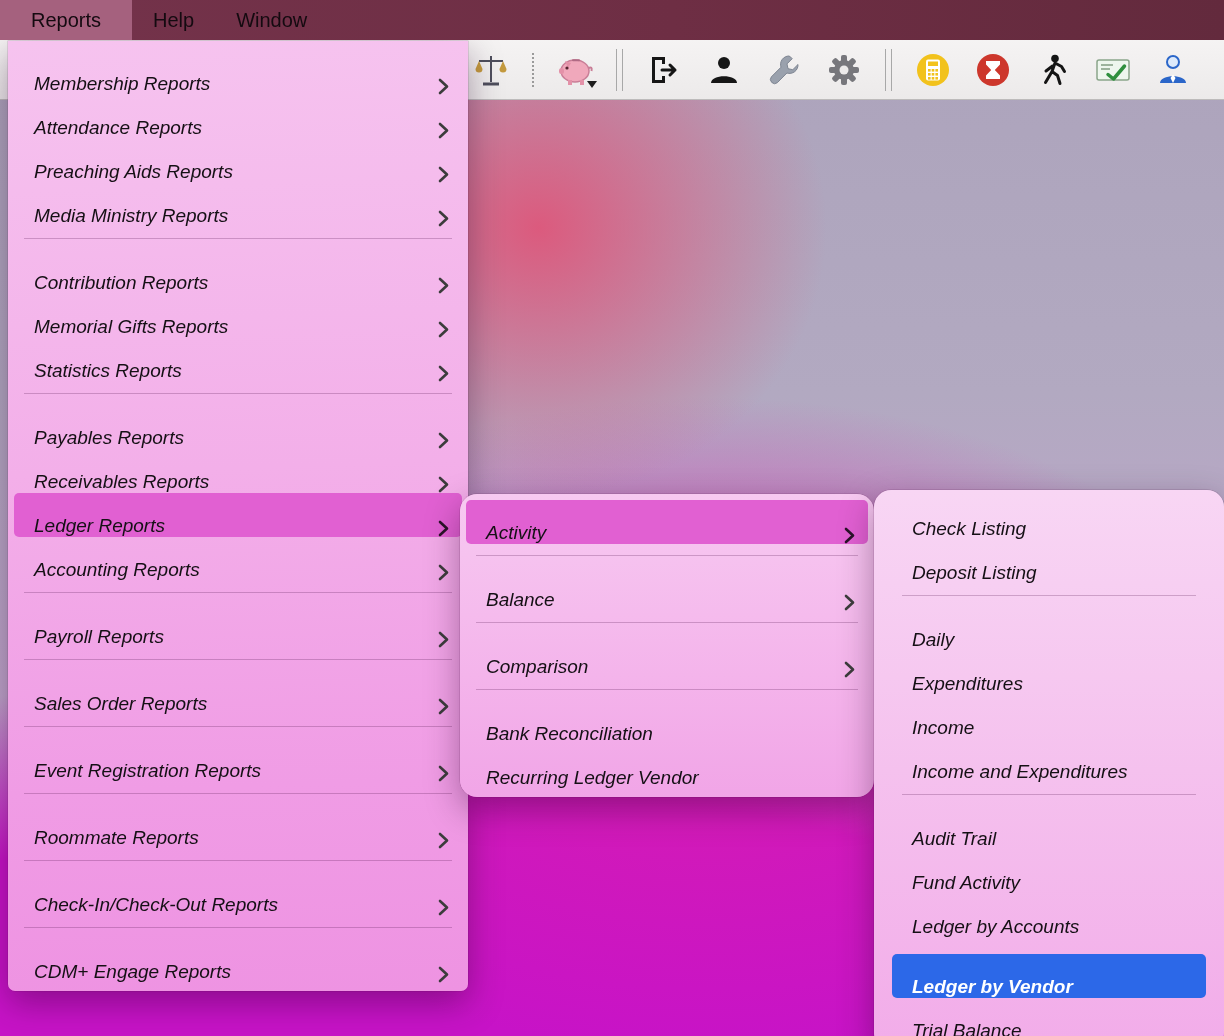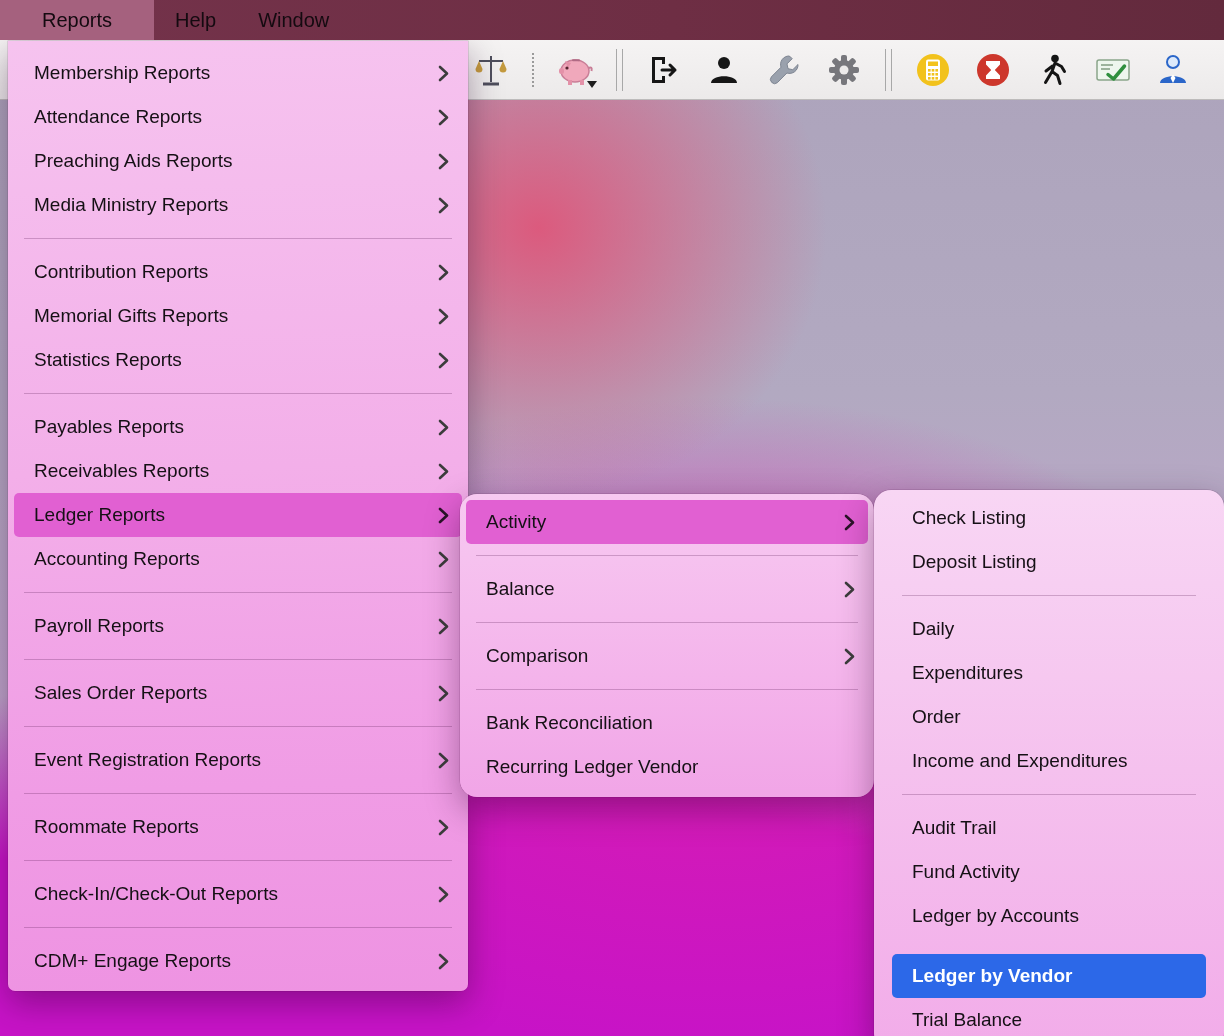--- a/index.html
+++ b/index.html
@@ -19,21 +19,21 @@
   }
 
   
   .menubar {
     position:absolute; top:0; left:0; right:0; height:40px;
     background:linear-gradient(90deg,#74334b 0%,#6e2e44 55%,#632a3d 100%);
     display:flex; align-items:stretch;
     font-size:20px; color:#140a10; z-index:40;
   }
   .mb-item { display:flex; align-items:center; padding:0 21px; cursor:default; }
-  .mb-item.active { background:#a5617e; padding:0 42px;text-align:center; }
+  .mb-item.active { background:#a5617e; padding:0 31px;text-align:center; }
 
   
   .toolbar {
     position:absolute; top:40px; left:0; right:0; height:60px;
     background:linear-gradient(#f5f3f3,#eceaea);
     border-bottom:1px solid #bdbbbb; z-index:10;
     display:flex; align-items:center; overflow:hidden;
   }
   .tb-row { display:flex; align-items:center; gap:22px; padding-left:472px; }
   .tb-btn { width:38px; height:44px; display:flex; align-items:center; justify-content:center; position:relative; flex:0 0 auto; }
@@ -57,21 +57,21 @@
   .ledger-menu {
     left:460px; top:494px; width:414px; padding:6px 0 8px;
     background:linear-gradient(180deg,#f7c9f1 0%,#f4b4eb 60%,#f1a5e7 100%);
   }
   .activity-menu {
     left:874px; top:490px; width:350px; padding:6px 12px 8px;
     background:linear-gradient(180deg,#f8d6f4 0%,#f5c1ee 50%,#f2ace9 100%);
   }
   .mi {
     height:44px; margin:0 6px; padding:0 13px 0 20px; border-radius:5px;
-    display:flex; align-items:center; justify-content:space-between; cursor:default;
+    display:flex; align-items:flex-end; justify-content:space-between; cursor:default;font-style:italic;
   }
   .mi .mi-label { white-space:nowrap; }
   .mi.hl { background:#e160d2; }
   .mi.sel { background:#2c68e8; color:#ffffff; font-weight:bold;margin-top:16px; }
   .sep { height:1px; background:rgba(80,20,75,.25); margin:11px 16px; }
   .chev { flex:0 0 auto; margin-left:14px; }
 </style>
 </head>
 <body>
 
@@ -359,21 +359,21 @@
       <span class="mi-label">Deposit Listing</span>
     </div>
     <div class="sep"></div>
     <div class="mi">
       <span class="mi-label">Daily</span>
     </div>
     <div class="mi">
       <span class="mi-label">Expenditures</span>
     </div>
     <div class="mi">
-      <span class="mi-label">Order</span>
+      <span class="mi-label">Income</span>
     </div>
     <div class="mi">
       <span class="mi-label">Income and Expenditures</span>
     </div>
     <div class="sep"></div>
     <div class="mi">
       <span class="mi-label">Audit Trail</span>
     </div>
     <div class="mi">
       <span class="mi-label">Fund Activity</span>

